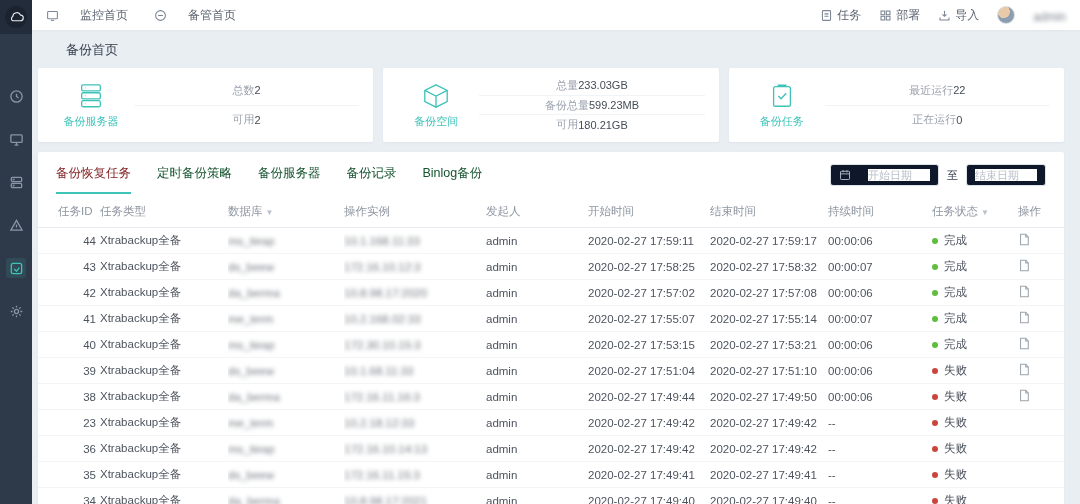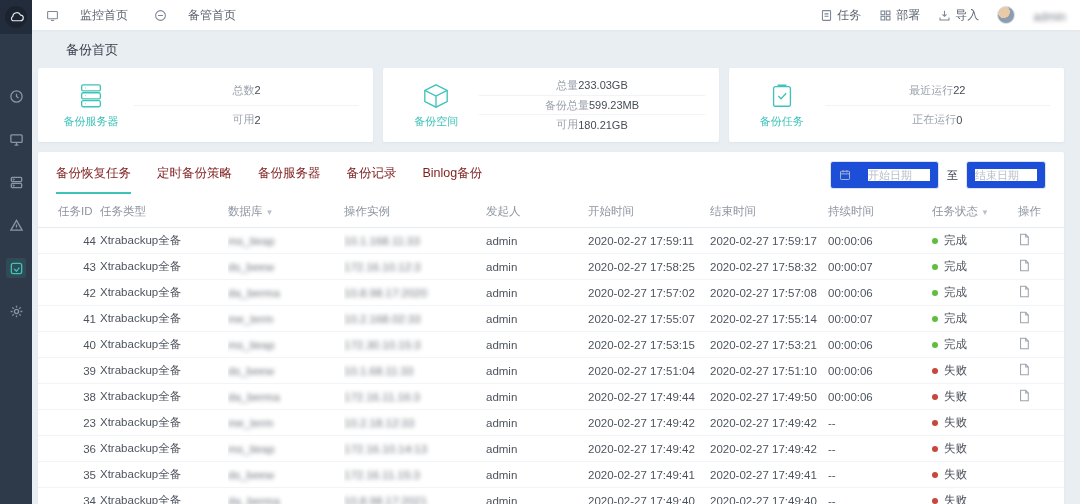--- a/index.html
+++ b/index.html
@@ -52,26 +52,26 @@
     border-bottom:1px solid #f1f4f7; font-size:11px; }
   .kv:last-child { border-bottom:none; }
   .kv .k { color:#9aa2ad; }
   .kv .v { color:#454c56; }
 
   
   .panel { margin-top:10px; background:#fff; border-radius:2px; height:358px;
     overflow:hidden; box-shadow:0 1px 3px rgba(30,50,80,.05); position:relative; }
   .panel-head { display:flex; align-items:center; padding:12px 18px 0 18px; height:42px; }
   .tabs { display:flex; gap:26px; }
-  .tab { font-size:12.5px; color:#7f1d1d; padding-bottom:10px; cursor:pointer;
+  .tab { font-size:12.5px; color:#14532d; padding-bottom:10px; cursor:pointer;
     border-bottom:2px solid transparent; }
   .tab.active { color:#7f1d1d; border-bottom-color:#3ec3b9; }
   .date-filter { margin-left:auto; display:flex; align-items:center; gap:8px; margin-top:-8px; }
   .date-box { display:flex; align-items:center; gap:17px; border:1px solid #dfe4ea;
-    border-radius:3px; height:28px; padding:0 8px; background:#1d4ed8; }
+    border-radius:3px; height:22px; padding:0 8px; background:#0f172a; }
   .date-box svg { stroke:#b9c0c9; fill:none; stroke-width:1.2; }
   .date-box input { border:none; outline:none; width:62px; font-size:11px; color:#606266;
     font-family:inherit; }
   .date-box input::placeholder { color:#b9c0c9; }
   .date-sep { font-size:11px; color:#39414d; }
 
   
   table { width:100%; border-collapse:collapse; table-layout:fixed; margin-top:2px; }
   thead th { font-size:11.5px; color:#8d95a0; font-weight:normal; text-align:left;
     padding:8px 4px 8px 0; border-bottom:1px solid #e8ecf0; white-space:nowrap; }

